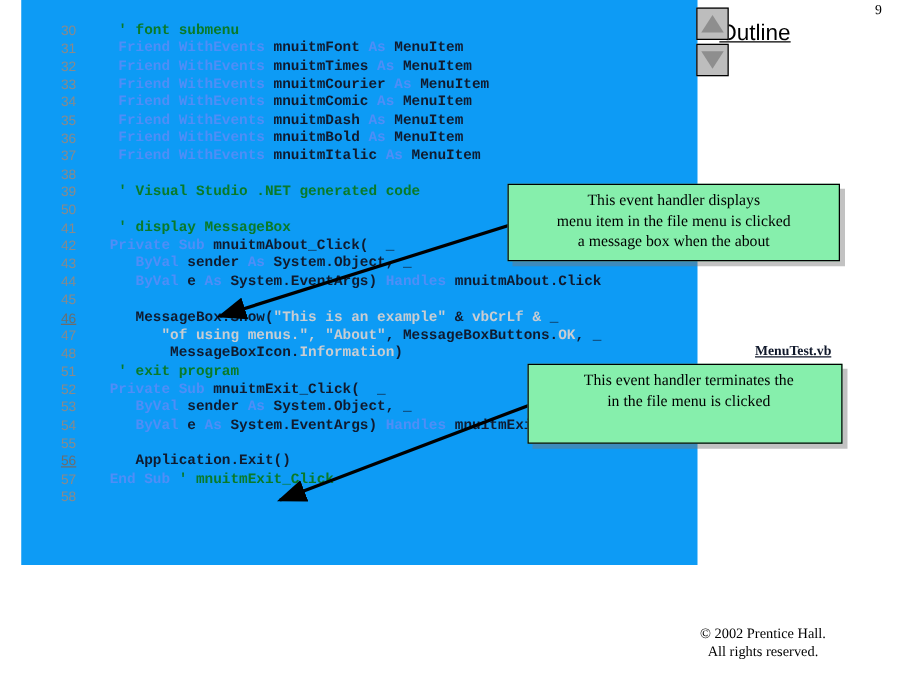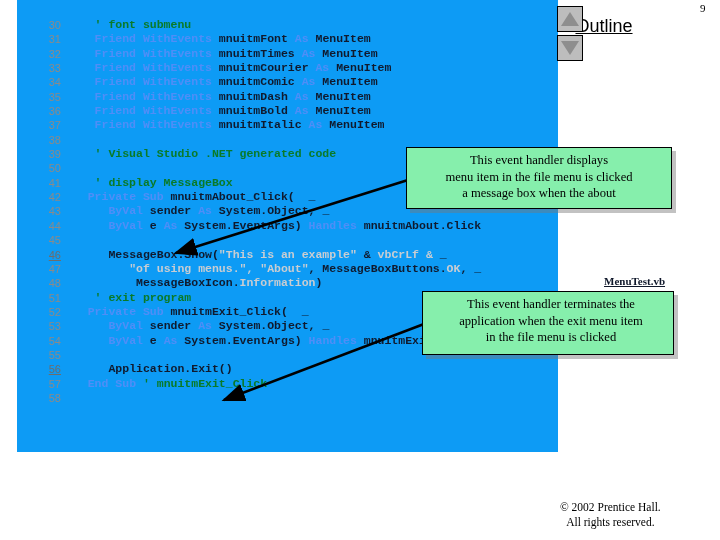--- a/index.html
+++ b/index.html
@@ -221,21 +221,20 @@
 </svg>
 
 <div class="callout" id="callout-about">
   <span class="cline">This event handler displays</span>
   <span class="cline">menu item in the file menu is clicked</span>
   <span class="cline">a message box when the about</span>
 </div>
 
 <div class="callout" id="callout-exit">
   <span class="cline">This event handler terminates the</span>
-  <span class="cline">application when the exit menu item</span>
   <span class="cline">in the file menu is clicked</span>
 </div>
 
 <div id="outline-title">Outline</div>
 <div id="page-number">9</div>
 
 <div class="nav-btn" id="nav-up">
   <div class="tri tri-up"></div>
 </div>
 <div class="nav-btn" id="nav-down">

